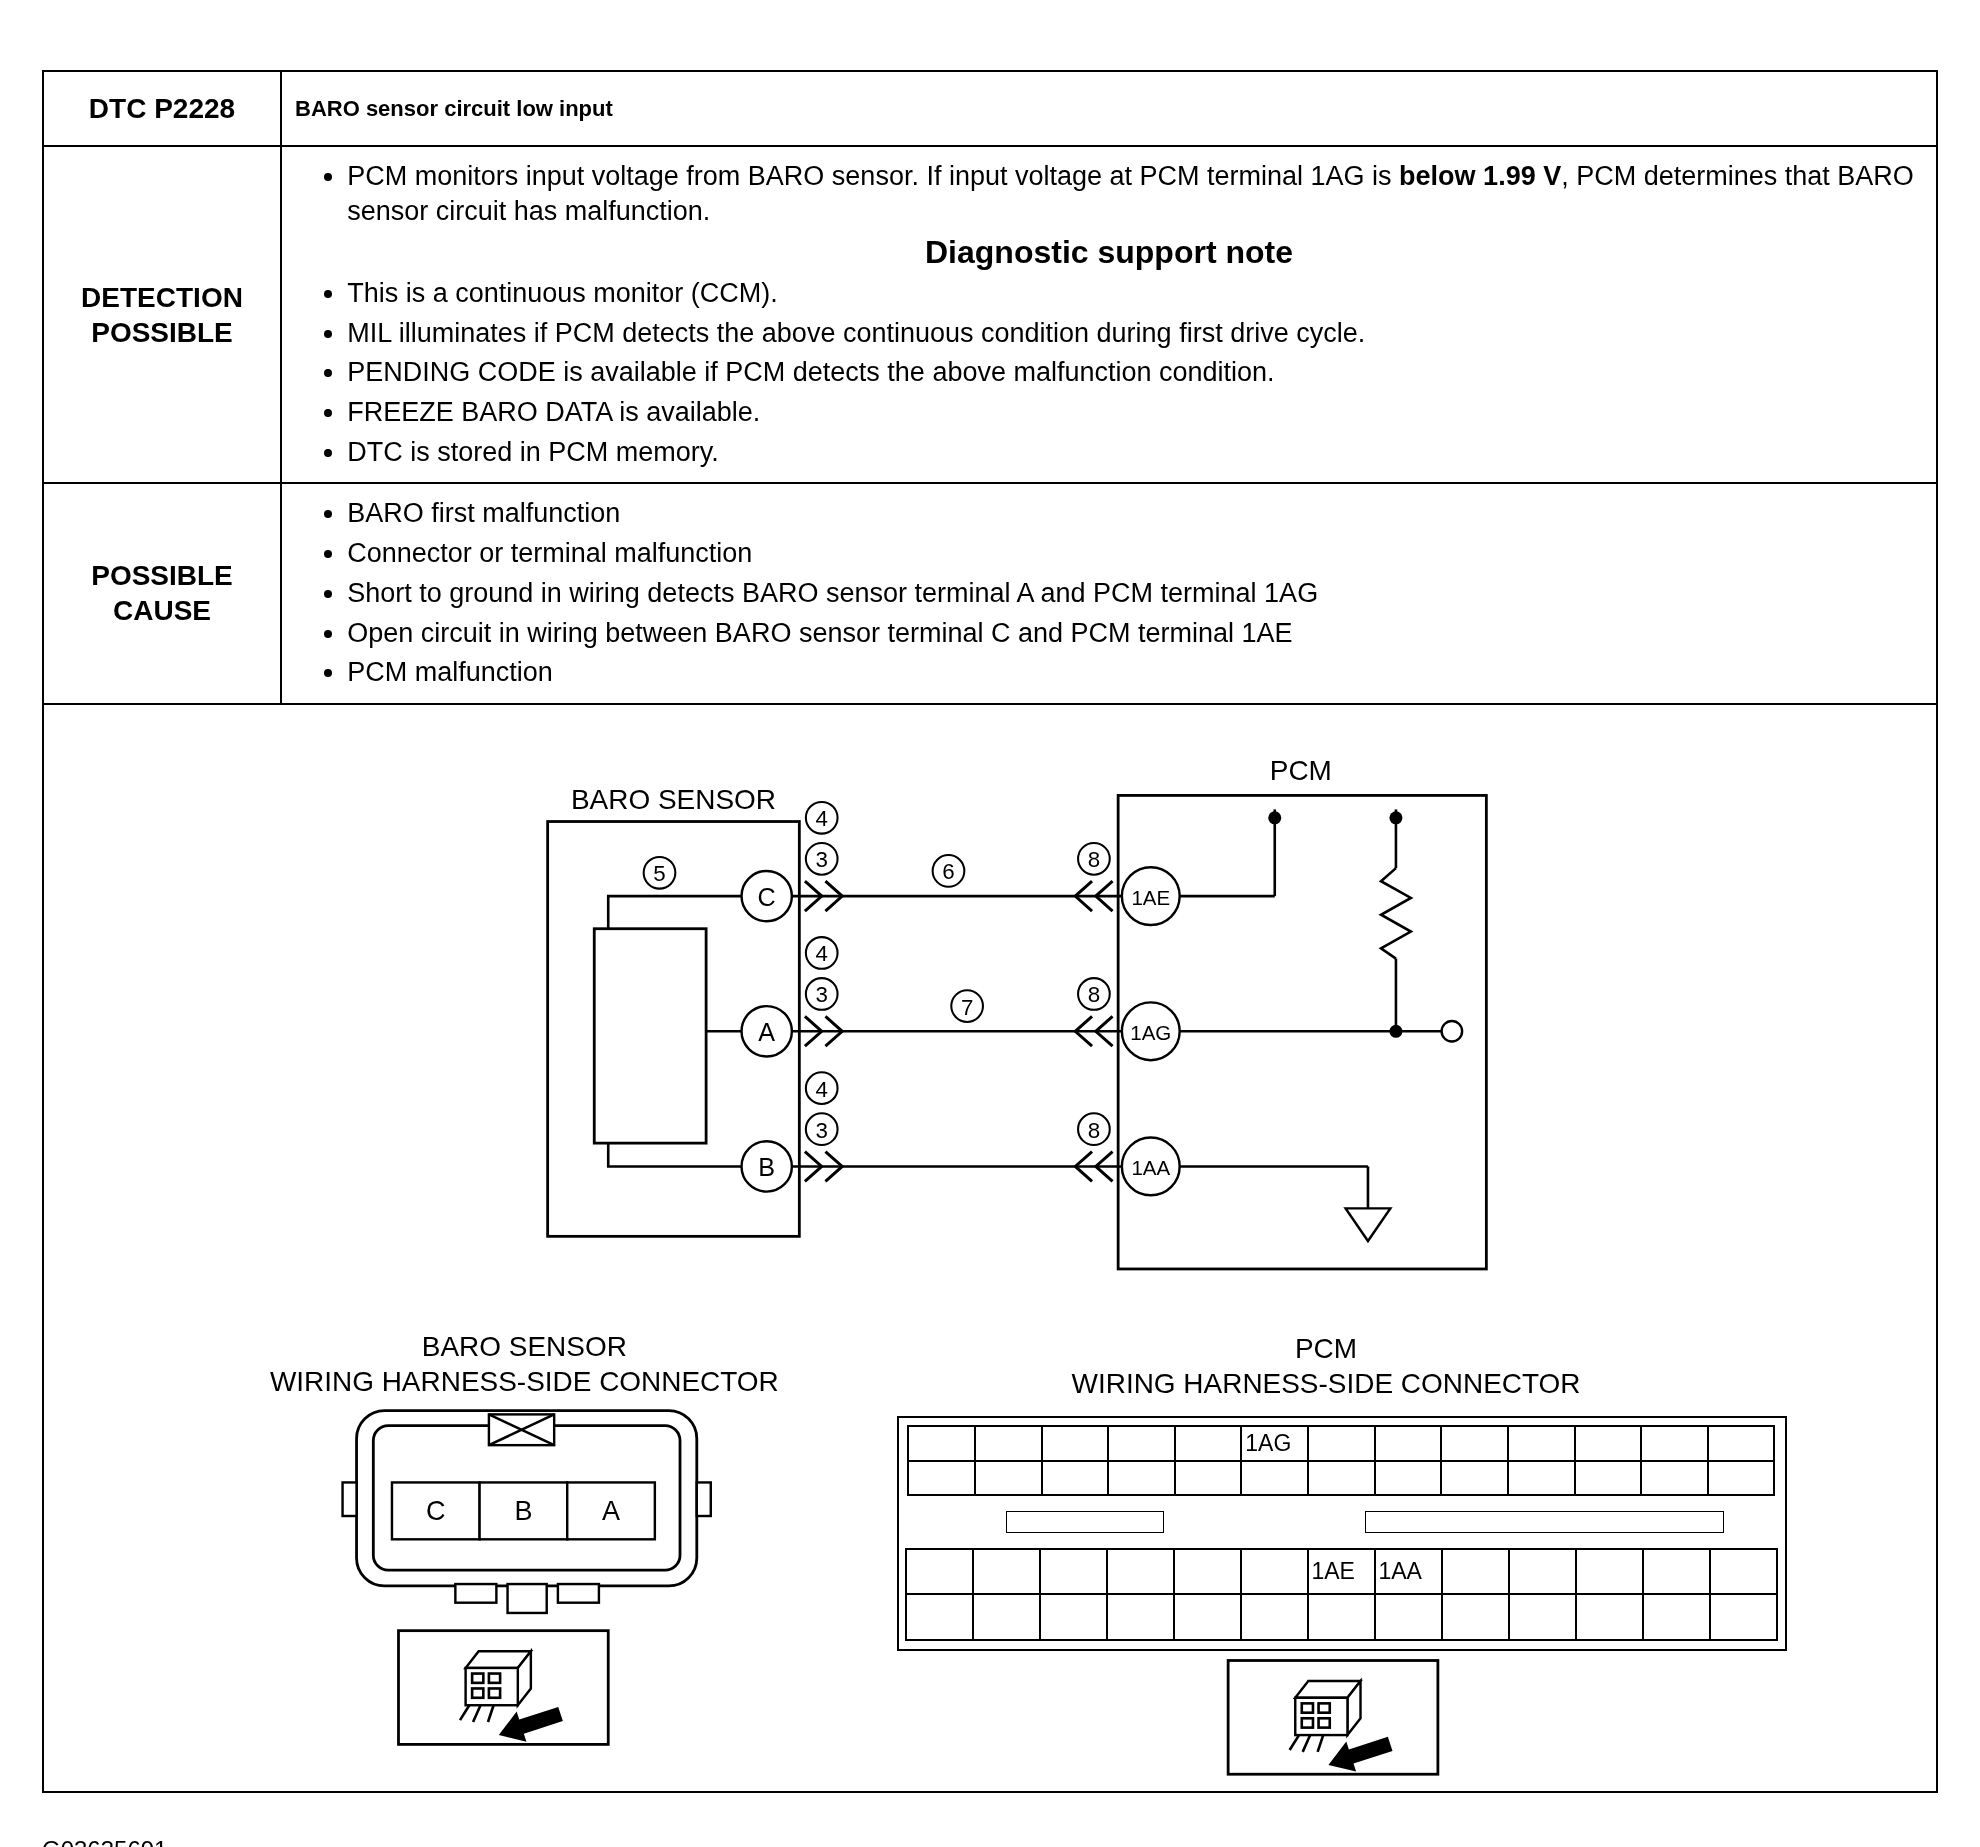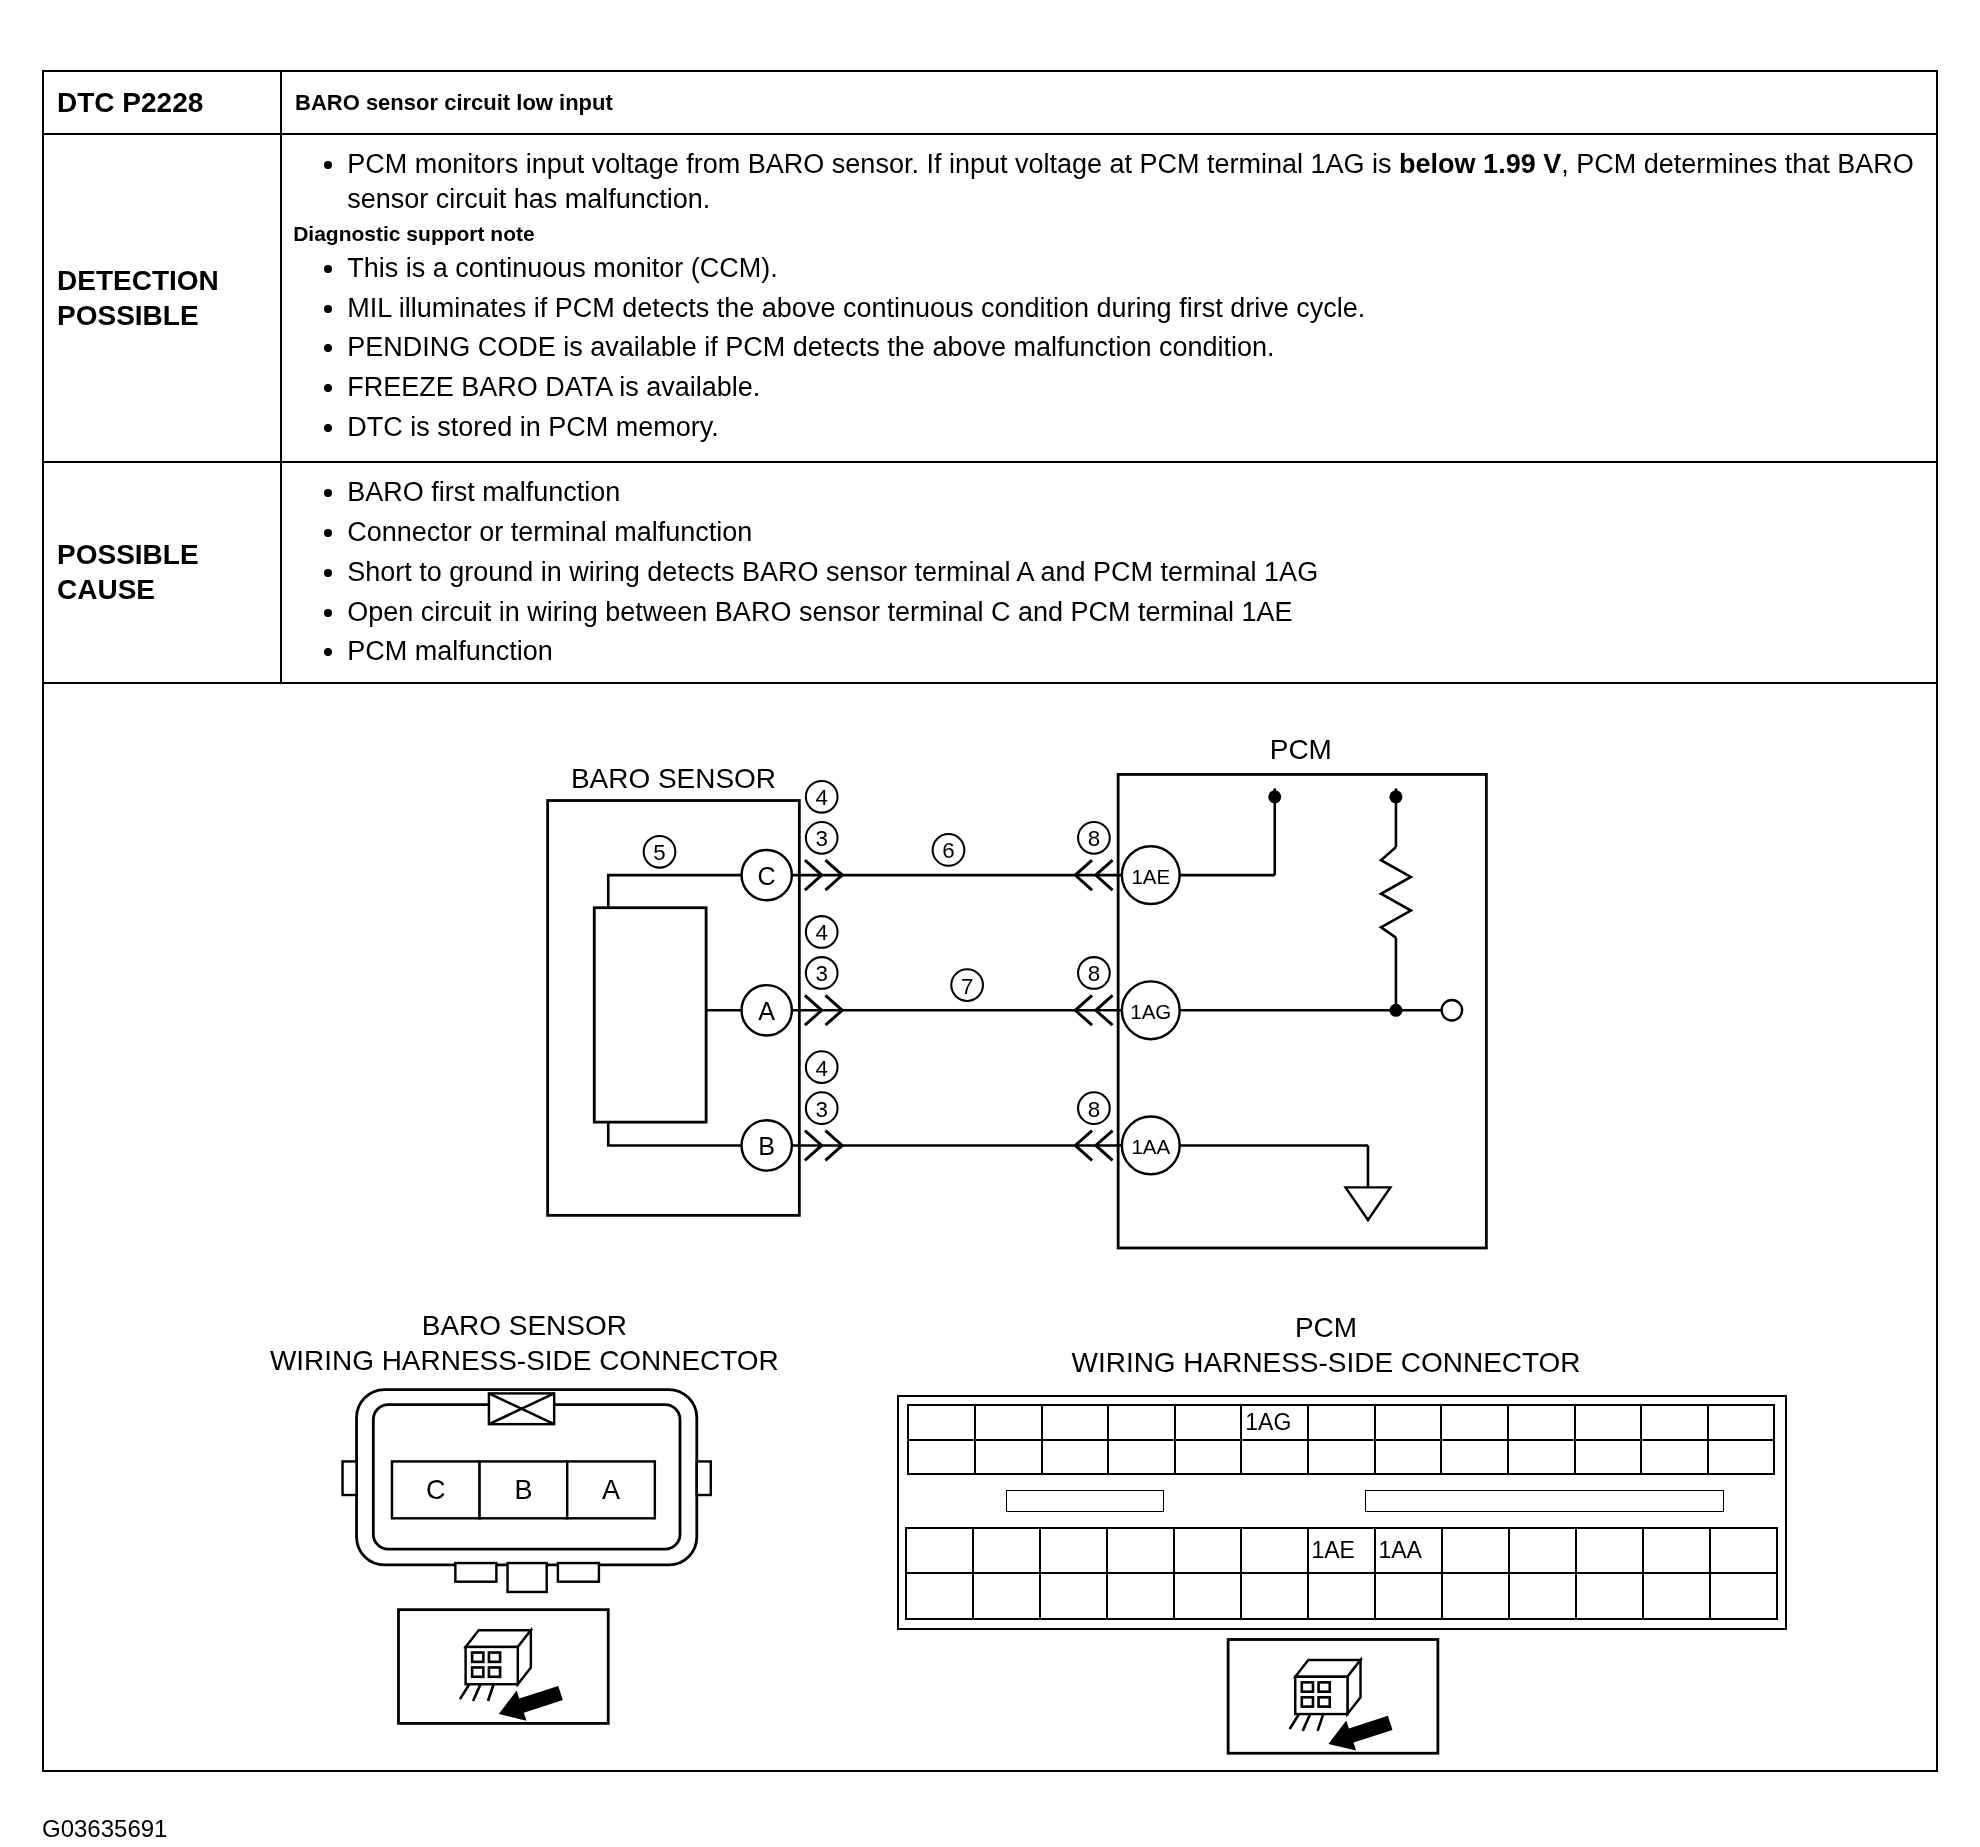--- a/index.html
+++ b/index.html
@@ -4,30 +4,30 @@
 <style>
   html,body{margin:0;padding:0;}
   body{
     width:1980px;height:1848px;background:#ffffff;color:#000;
     font-family:"Liberation Sans",sans-serif;
   }
   .page{padding:70px 42px 0 42px;}
 
   table.dtc-table{border-collapse:collapse;width:1896px;table-layout:fixed;}
   .dtc-table th,.dtc-table td{border:2.8px solid #000;box-sizing:border-box;}
-  .dtc-table th{font-weight:bold;font-size:28px;text-align:left;vertical-align:middle;padding:13px;line-height:1.25;}
+  .dtc-table th{font-weight:bold;font-size:28px;text-align:center;vertical-align:middle;padding:19px;line-height:1.25;}
   .row-header{height:45px;}
   .row-detection{height:328px;}
   .row-cause{height:196px;}
   .code-cell{font-size:28px;}
   .title-cell{font-weight:bold;font-size:22px;padding:3.7px 3.7px 3.7px 13px;vertical-align:middle;}
   .content-cell{font-size:27px;vertical-align:top;padding:7.5px 11.2px;border-radius:19px;}
   ul.bullets{list-style:disc;margin:0;padding-left:54px;}
   ul.bullets li{margin:4.7px 0;line-height:1.3;}
-  .subheading{font-weight:bold;font-size:21px;margin:3.7px 0 3.7px 0;}
+  .subheading{font-weight:bold;font-size:32px;margin:3.7px 0 3.7px 0;text-align:center;}
   .diagram-cell{padding:0;height:1088px;vertical-align:top;}
   .figure-id{font-size:24px;margin-top:43px;}
 
   .diagram-wrap{position:relative;width:1891px;height:1086px;overflow:hidden;}
   .diagram-wrap svg{position:absolute;left:0;top:0;}
 
   
   .ln{stroke:#000;stroke-width:2.8;fill:none;}
   .box{stroke:#000;stroke-width:3;fill:none;}
   .wht{fill:#fff;stroke:#000;stroke-width:2.6;}

